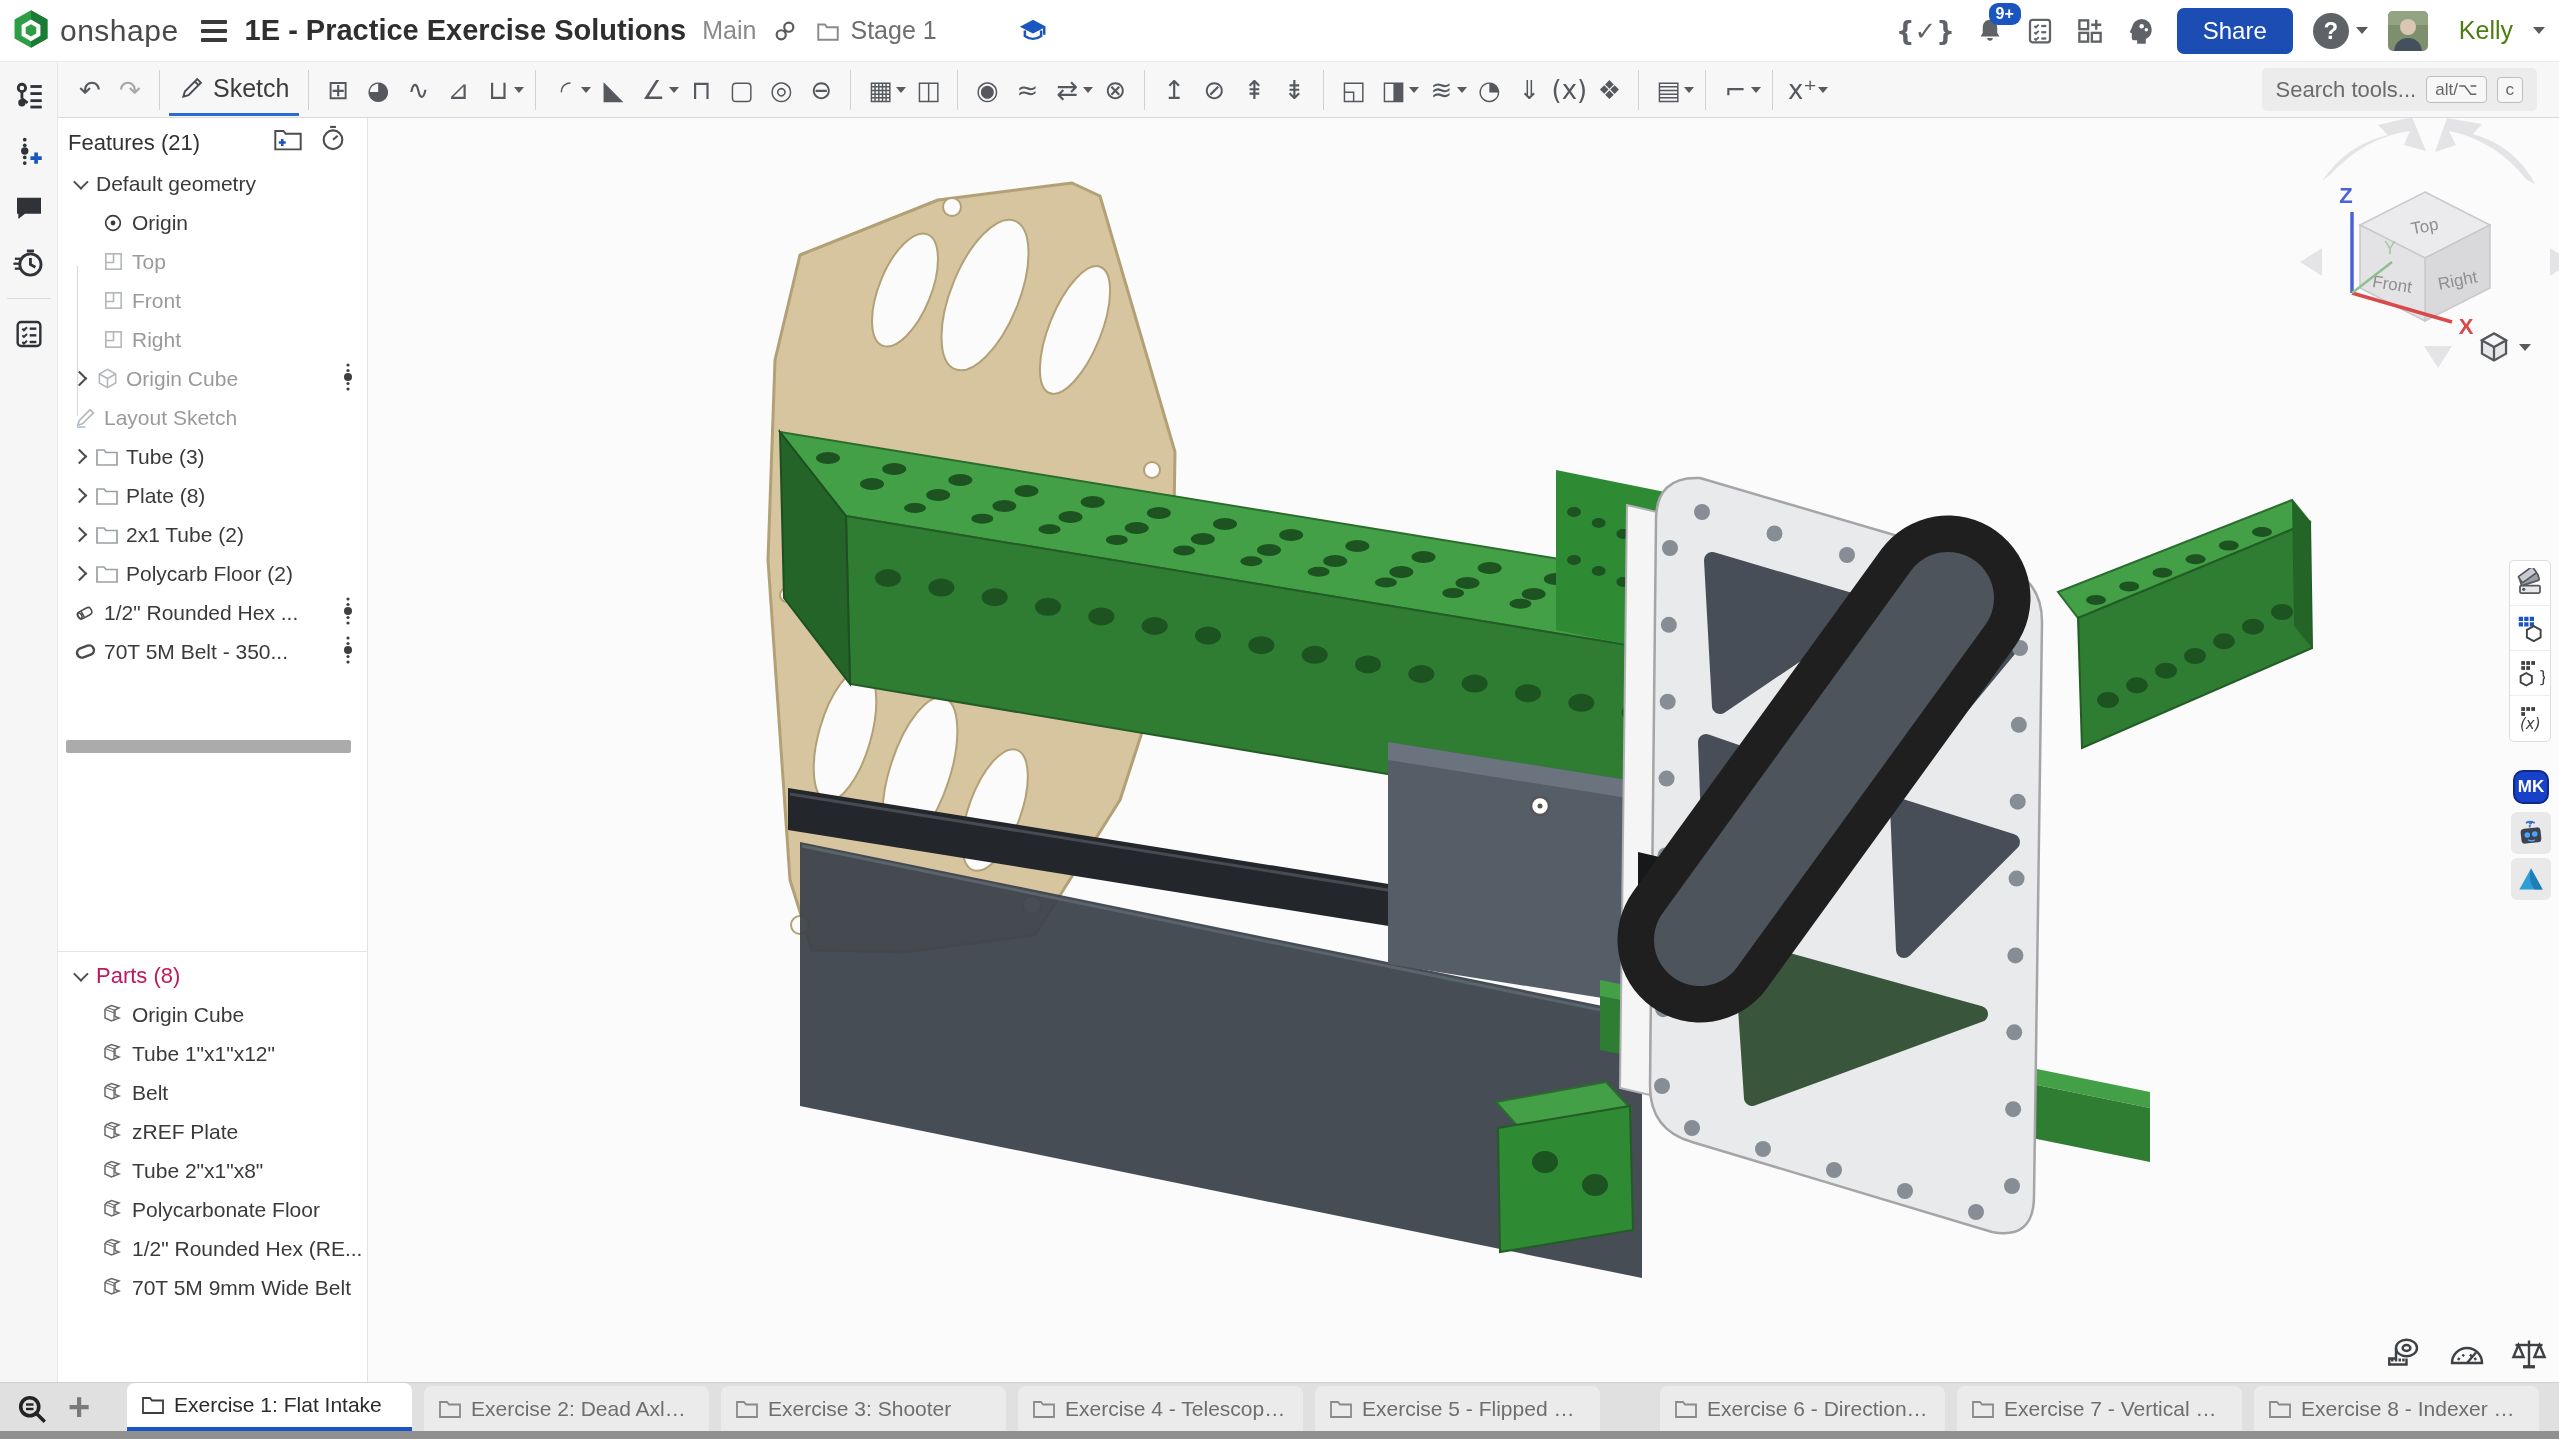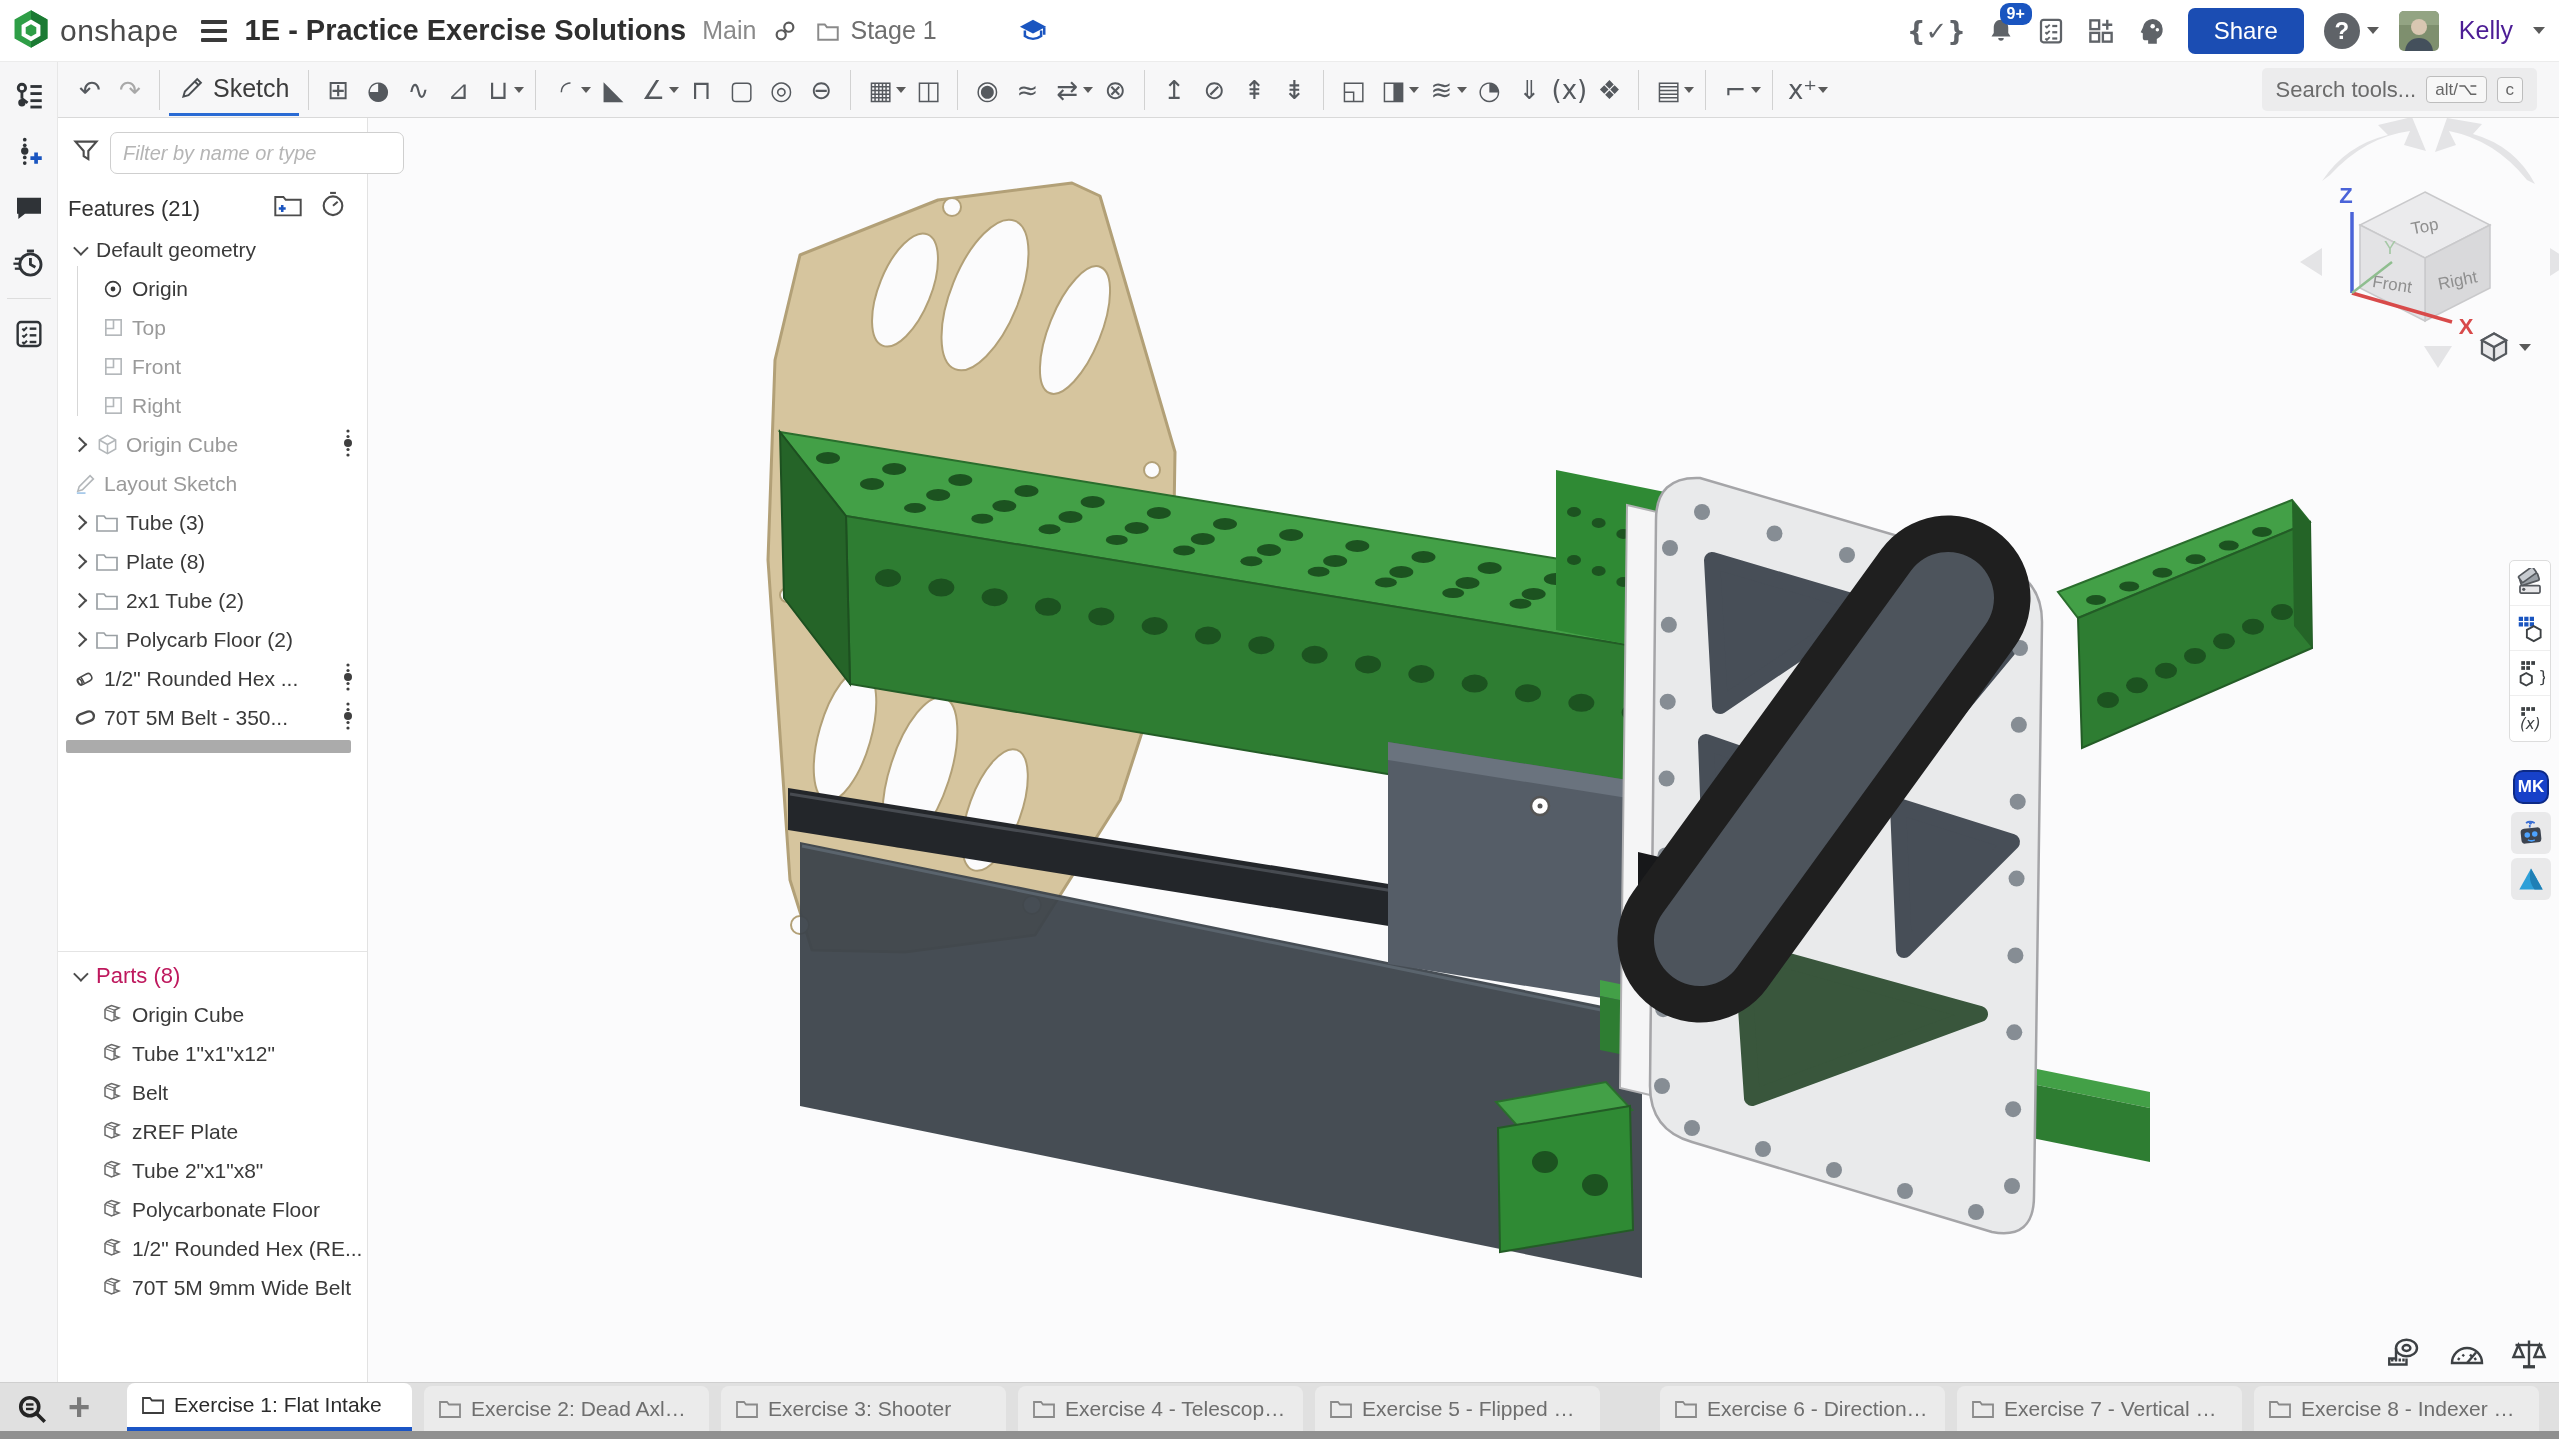--- a/index.html
+++ b/index.html
@@ -21,21 +21,21 @@
   .crumb-ic{margin-left:16px;display:flex;align-items:center;color:#6d6d6d;}
   .gradcap{margin-left:80px;display:flex;}
   .top-right{margin-left:auto;display:flex;align-items:center;gap:20px;margin-right:14px;}
   .tbic{color:#5f6368;display:flex;align-items:center;position:relative;}
   .braces{font-family:"DejaVu Sans",sans-serif;font-size:26px;font-weight:bold;color:#5f6368;}
   .badge{position:absolute;top:-12px;right:-16px;background:#1a55c0;color:#fff;font-size:16px;font-weight:bold;padding:2px 7px;border-radius:9px;}
   .share-btn{background:var(--share);color:#fff;font-size:24px;padding:9px 26px;border-radius:7px;border:none;cursor:pointer;}
   .help-circle{width:36px;height:36px;border-radius:50%;background:#5f6368;color:#fff;font-size:24px;font-weight:bold;display:flex;align-items:center;justify-content:center;}
   .caret{width:0;height:0;border-left:6px solid transparent;border-right:6px solid transparent;border-top:7px solid #5a5a5a;display:inline-block;}
   .avatar{width:40px;height:40px;border-radius:5px;overflow:hidden;}
-  .user-name{font-size:25px;color:#4c1d95;}
+  .user-name{font-size:25px;color:#4d7c0f;margin-left:11px;}
 
   
   .toolbar{position:absolute;left:58px;top:62px;right:0;height:56px;background:#f7f7f8;border-bottom:1px solid #d9d9d9;display:flex;align-items:center;padding:0 12px;z-index:25;}
   .ticon{min-width:40px;height:44px;display:flex;align-items:center;justify-content:center;font-size:26px;color:var(--icon);font-family:"DejaVu Sans",sans-serif;border-radius:4px;cursor:pointer;padding:0 2px;}
   .ticon.muted{color:#a8a8a8;}
   .tsep{width:1px;height:40px;background:#d2d2d2;margin:0 9px;flex:none;}
   .tcaret{width:0;height:0;border-left:5px solid transparent;border-right:5px solid transparent;border-top:6px solid #5a5a5a;margin:0 2px 0 -4px;}
   .sketch-btn{display:flex;align-items:center;gap:8px;height:52px;padding:0 10px;border-bottom:3px solid #2a6bd4;cursor:pointer;}
   .sketch-btn span{font-size:25px;color:#3c3c3c;}
   .search-pill{margin-left:auto;margin-right:10px;display:flex;align-items:center;gap:10px;background:#ececed;border-radius:5px;padding:8px 14px;cursor:pointer;}
@@ -307,28 +307,20 @@
           <rect x="3.5" y="3" width="17" height="18" rx="2.5"></rect>
           <path d="M7 8l1.2 1.2L10.5 7M7 13l1.2 1.2L10.5 12M7 18l1.2 1.2L10.5 17" stroke-width="1.5"></path>
           <line x1="12.5" y1="8" x2="17.5" y2="8"></line>
           <line x1="12.5" y1="13" x2="17.5" y2="13"></line>
           <line x1="12.5" y1="18" x2="17.5" y2="18"></line>
         </svg>
     </span>
   </div>
 
   <div class="fpanel">
-    <div class="filter-row">
-      <span>
-        <svg width="28" height="28" viewBox="0 0 24 24" fill="none" stroke="#4c4c4c" stroke-width="1.8">
-            <path d="M3 4h18l-7 8v7l-4-2.5V12z"></path>
-          </svg>
-      </span>
-      <input class="filter-input" placeholder="Filter by name or type" style="">
-    </div>
     <div class="fhead">
       <span class="htitle">Features (21)</span>
       <span class="hspace"></span>
       <span style="margin-right:16px;">
         <svg width="30" height="26" viewBox="0 0 26 22" fill="none" stroke="#4c4c4c" stroke-width="1.7">
             <path d="M2 4h7l2 2.5h13V20H2z"></path>
             <path d="M8 11v6M5 14h6" stroke="#1a55c0" stroke-width="2.2"></path>
           </svg>
       </span>
       <span style="margin-right:6px;">

